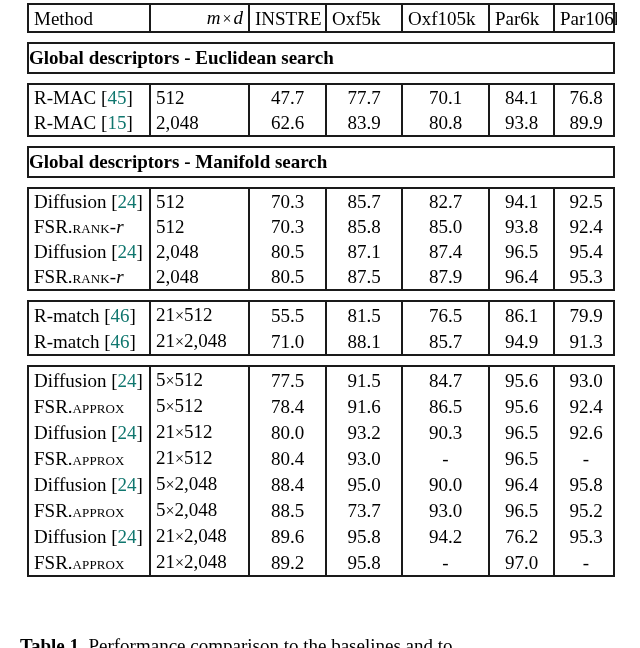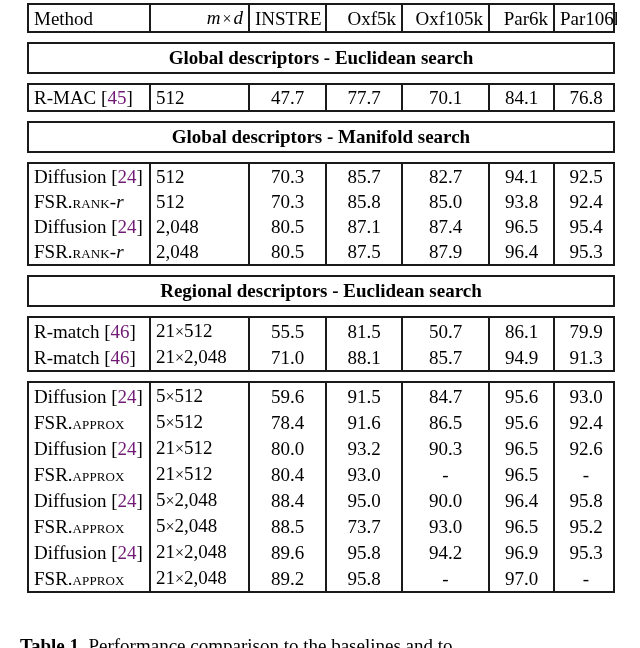--- a/index.html
+++ b/index.html
@@ -61,50 +61,49 @@
   col.c-oxf105k { width: 87px; }
   col.c-par6k   { width: 65px; }
   col.c-par106k { width: 63px; }
 
   .c-left   { text-align: left; }
   .c-right  { text-align: left; }
   .c-center { text-align: center; }
 
   
   .hdr td {
-    text-align: right;
+    text-align: left;
     font-size: 19px;
   }
   .hdr td.method-h { text-align: left; }
   .hdr td.md-h { text-align: right; }
 
   .mathit {
     font-family: "Liberation Serif", "DejaVu Serif", serif;
     font-style: italic;
     font-size: 19px;
   }
   .mathop {
     font-style: normal;
     font-size: 16px;
     padding: 0 2px;
   }
 
   
   .section-title {
-    text-align: center;
     font-weight: bold;
     font-size: 19px;
     height: 28px;
     line-height: 28px;
     white-space: nowrap;
     border-radius: 12px;
   }
 
   
-  .ref { color: #701a75; }
+  .ref { color: #0f766e; }
 
   .smallcaps {
     font-variant: small-caps;
     letter-spacing: 0.1px;
     text-align: right;
   }
   .it { font-style: italic; }
 
   .times {
     font-size: 16px;
@@ -173,20 +172,29 @@
             <tbody>
               <tr>
                 <td class="first c-left"><span>R-MAC</span> <span>[<span class="ref">45</span>]</span></td>
                 <td class="c-right">512</td>
                 <td class="c-center">47.7</td>
                 <td class="c-center">77.7</td>
                 <td class="c-center">70.1</td>
                 <td class="c-center">84.1</td>
                 <td class="c-center">76.8</td>
               </tr>
+              <tr>
+                <td class="first c-left"><span>R-MAC</span> <span>[<span class="ref">15</span>]</span></td>
+                <td class="c-right">2,048</td>
+                <td class="c-center">62.6</td>
+                <td class="c-center">83.9</td>
+                <td class="c-center">80.8</td>
+                <td class="c-center">93.8</td>
+                <td class="c-center">89.9</td>
+              </tr>
             </tbody>
           </table>
         </div>
         <div class="block">
           <div class="section-title">Global descriptors - Manifold search</div>
         </div>
         <div class="block">
           <table class="grid">
             <colgroup>
               <col class="c-method">
@@ -231,40 +239,37 @@
                 <td class="c-center">80.5</td>
                 <td class="c-center">87.5</td>
                 <td class="c-center">87.9</td>
                 <td class="c-center">96.4</td>
                 <td class="c-center">95.3</td>
               </tr>
             </tbody>
           </table>
         </div>
         <div class="block">
-          <div class="section-title">Regional descriptors - Euclidean search</div>
-        </div>
-        <div class="block">
           <table class="grid">
             <colgroup>
               <col class="c-method">
               <col class="c-md">
               <col class="c-instre">
               <col class="c-oxf5k">
               <col class="c-oxf105k">
               <col class="c-par6k">
               <col class="c-par106k">
             </colgroup>
             <tbody>
               <tr>
                 <td class="first c-left"><span>R-match</span> <span>[<span class="ref">46</span>]</span></td>
                 <td class="c-right">21<span class="times">×</span>512</td>
                 <td class="c-center">55.5</td>
                 <td class="c-center">81.5</td>
-                <td class="c-center">50.7</td>
+                <td class="c-center">76.5</td>
                 <td class="c-center">86.1</td>
                 <td class="c-center">79.9</td>
               </tr>
               <tr>
                 <td class="first c-left"><span>R-match</span> <span>[<span class="ref">46</span>]</span></td>
                 <td class="c-right">21<span class="times">×</span>2,048</td>
                 <td class="c-center">71.0</td>
                 <td class="c-center">88.1</td>
                 <td class="c-center">85.7</td>
                 <td class="c-center">94.9</td>
@@ -281,21 +286,21 @@
               <col class="c-instre">
               <col class="c-oxf5k">
               <col class="c-oxf105k">
               <col class="c-par6k">
               <col class="c-par106k">
             </colgroup>
             <tbody>
               <tr>
                 <td class="first c-left"><span>Diffusion</span> <span>[<span class="ref">24</span>]</span></td>
                 <td class="c-right">5<span class="times">×</span>512</td>
-                <td class="c-center">59.6</td>
+                <td class="c-center">77.5</td>
                 <td class="c-center">91.5</td>
                 <td class="c-center">84.7</td>
                 <td class="c-center">95.6</td>
                 <td class="c-center">93.0</td>
               </tr>
               <tr>
                 <td class="first c-left"><span>FSR.</span><span class="smallcaps">approx</span></td>
                 <td class="c-right">5<span class="times">×</span>512</td>
                 <td class="c-center">78.4</td>
                 <td class="c-center">91.6</td>
@@ -338,21 +343,21 @@
                 <td class="c-center">93.0</td>
                 <td class="c-center">96.5</td>
                 <td class="c-center">95.2</td>
               </tr>
               <tr>
                 <td class="first c-left"><span>Diffusion</span> <span>[<span class="ref">24</span>]</span></td>
                 <td class="c-right">21<span class="times">×</span>2,048</td>
                 <td class="c-center">89.6</td>
                 <td class="c-center">95.8</td>
                 <td class="c-center">94.2</td>
-                <td class="c-center">96.9</td>
+                <td class="c-center">76.2</td>
                 <td class="c-center">95.3</td>
               </tr>
               <tr>
                 <td class="first c-left"><span>FSR.</span><span class="smallcaps">approx</span></td>
                 <td class="c-right">21<span class="times">×</span>2,048</td>
                 <td class="c-center">89.2</td>
                 <td class="c-center">95.8</td>
                 <td class="c-center">-</td>
                 <td class="c-center">97.0</td>
                 <td class="c-center">-</td>

